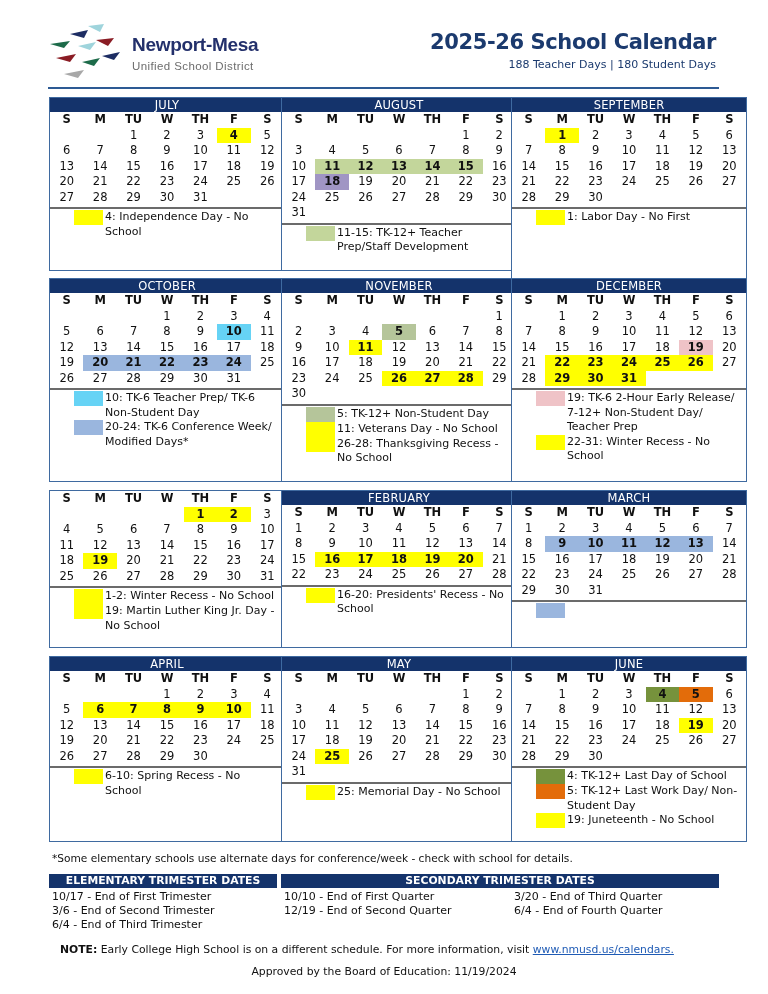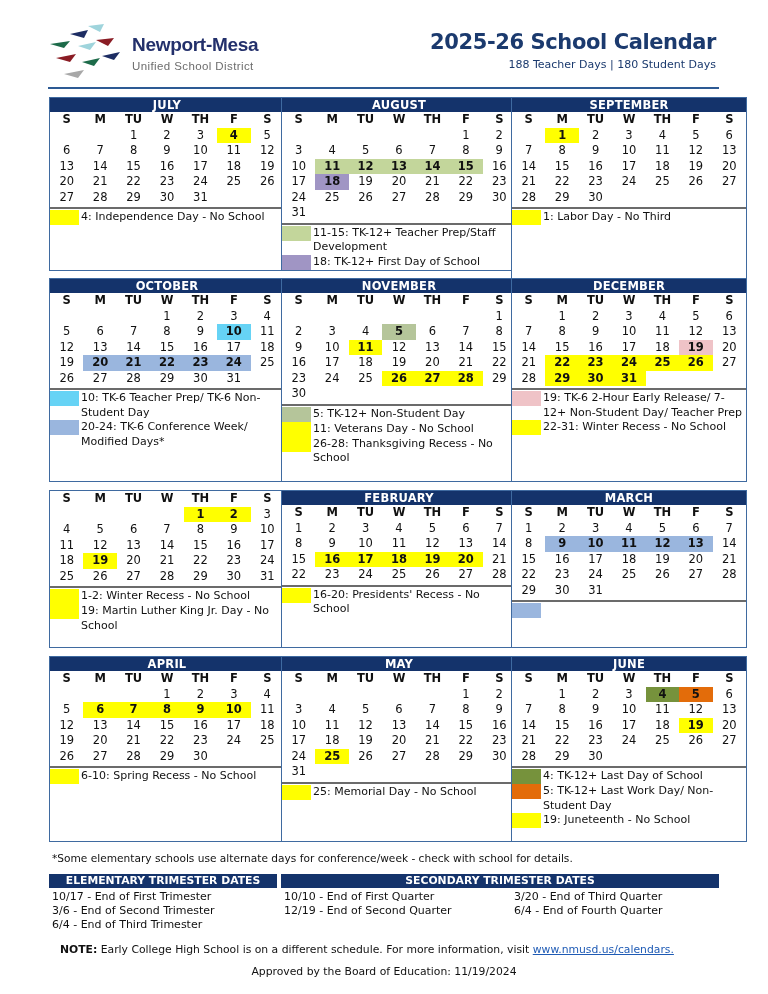--- a/index.html
+++ b/index.html
@@ -6,27 +6,27 @@
   body{width:768px;height:994px;position:relative;font-family:"DejaVu Sans",sans-serif;color:#111;overflow:hidden;}
   .header{position:absolute;left:48px;top:24px;width:672px;height:62px;}
   .logo{position:absolute;left:0;top:0;width:80px;height:62px;}
   .org-name{position:absolute;left:84px;top:10px;font-family:"Liberation Sans",sans-serif;font-weight:bold;font-size:19px;color:#23306b;letter-spacing:-0.3px;}
   .org-sub{position:absolute;left:84px;top:36px;font-family:"Liberation Sans",sans-serif;font-size:11.5px;color:#6d6d6d;letter-spacing:0.4px;}
   .title{position:absolute;right:4px;top:6px;font-family:"DejaVu Sans",sans-serif;font-weight:bold;font-size:21px;color:#1b3a6e;letter-spacing:-0.4px;}
   .subtitle{position:absolute;right:4px;top:34px;font-family:"DejaVu Sans",sans-serif;font-size:11px;color:#1b3a6e;}
   .rule{position:absolute;left:48px;top:87px;width:671px;height:2px;background:#2d5a94;}
 
   .month{position:absolute;width:236px;border:1px solid #3f6aa0;box-sizing:border-box;background:#fff;}
-  .month-head{background:#14336b;color:#fff;text-align:center;font-weight:bold;font-size:11.5px;height:14px;line-height:14px;letter-spacing:0.2px;}
+  .month-head{background:#14336b;color:#fff;text-align:center;font-weight:normal;font-size:11.5px;height:14px;line-height:14px;letter-spacing:0.2px;}
   .grid{display:grid;grid-template-columns:repeat(7,1fr);padding:0 0 2px 0;}
   .dow,.day{text-align:center;font-size:11.5px;height:15.5px;line-height:15.5px;}
   .dow{font-weight:bold;}
   .day.hl{font-weight:bold;}
   .legend{border-top:2px solid #6b6b6b;padding-top:1px;}
-  .leg-row{display:flex;align-items:flex-start;}
+  .leg-row{display:flex;align-items:flex-start;margin-left:24px;}
   .sw{width:29px;flex:0 0 29px;margin-right:2px;}
   .leg-text{font-size:11px;line-height:14.5px;padding-right:4px;}
   .note{position:absolute;left:52px;top:852px;font-size:10.6px;}
   .tri-head{position:absolute;top:874px;height:14px;line-height:14px;background:#14336b;color:#fff;font-weight:bold;font-size:10.8px;text-align:center;}
   .tri-item{position:absolute;font-size:11px;line-height:14px;}
   .footnote{position:absolute;left:52px;top:943px;font-size:10.8px;margin-left:8px;}
   .footnote b{font-weight:bold;}
   .link{color:#1f5bb5;text-decoration:underline;}
   .approved{position:absolute;left:0;width:768px;text-align:center;top:965px;font-size:10.8px;}
 </style>
@@ -149,24 +149,20 @@
         <div class="day">28</div>
         <div class="day">29</div>
         <div class="day">30</div>
         <div class="day">31</div>
       </div>
       <div class="legend">
         <div class="leg-row">
           <div class="sw" style="background: rgb(195, 214, 155); height: 15px;"></div>
           <div class="leg-text">11-15: TK-12+ Teacher Prep/Staff Development</div>
         </div>
-        <div class="leg-row">
-          <div class="sw" style="background: rgb(160, 149, 196); height: 15px;"></div>
-          <div class="leg-text">18: TK-12+ First Day of School</div>
-        </div>
       </div>
     </div>
     <div class="month" style="left: 511px; top: 97px; height: 198px;">
       <div class="month-head">SEPTEMBER</div>
       <div class="grid">
         <div class="dow">S</div>
         <div class="dow">M</div>
         <div class="dow">TU</div>
         <div class="dow">W</div>
         <div class="dow">TH</div>
@@ -200,21 +196,21 @@
         <div class="day">25</div>
         <div class="day">26</div>
         <div class="day">27</div>
         <div class="day">28</div>
         <div class="day">29</div>
         <div class="day">30</div>
       </div>
       <div class="legend">
         <div class="leg-row">
           <div class="sw" style="background: rgb(255, 255, 0); height: 15px;"></div>
-          <div class="leg-text">1: Labor Day - No Third</div>
+          <div class="leg-text">1: Labor Day - No First</div>
         </div>
       </div>
     </div>
     <div class="month" style="left: 49px; top: 278px; height: 204px;">
       <div class="month-head">OCTOBER</div>
       <div class="grid">
         <div class="dow">S</div>
         <div class="dow">M</div>
         <div class="dow">TU</div>
         <div class="dow">W</div>

